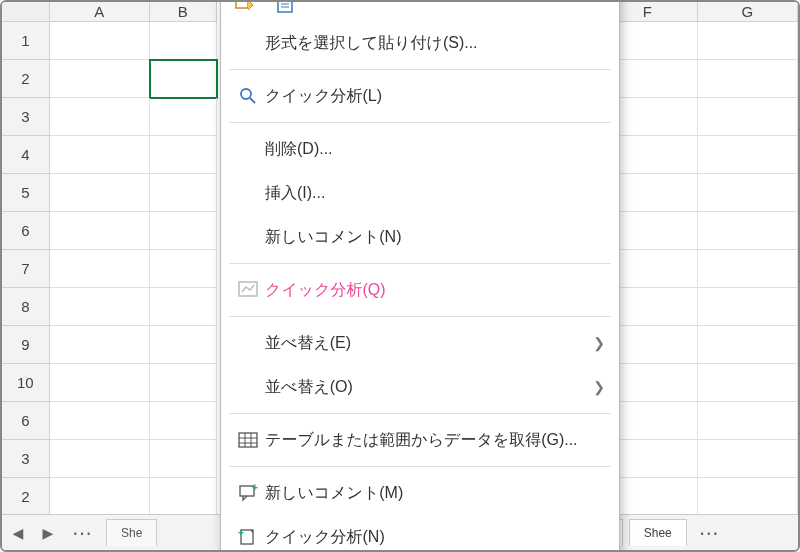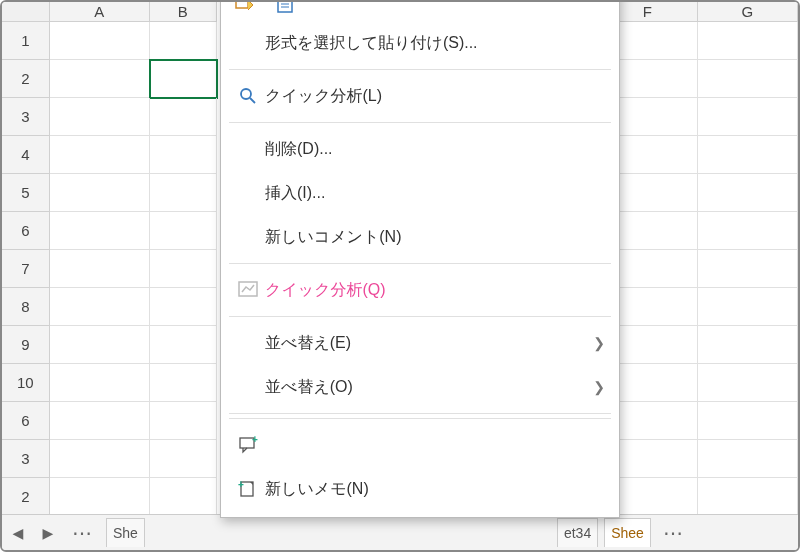--- a/index.html
+++ b/index.html
@@ -78,26 +78,26 @@
   padding: 0 4px;
   gap: 6px;
 }
 .navbtn {
   width: 24px; height: 24px;
   display:flex; align-items:center; justify-content:center;
   color: #666;
   font-size: 14px;
 }
 .tab {
-  padding: 6px 6px;
+  padding: 6px 14px;
   background: #fff;
   border: 1px solid #ccc;
   border-bottom: none;
   border-radius: 0 0 0 0;
-  font-size: 14px;
+  font-size: 12px;
   color: #2b7a3f;
 }
 .tab.inactive { color:#555; background:#f8f8f8;}
 .dots { font-size: 20px; letter-spacing: 2px; color:#666; padding:0 6px;}
 
 
 .context-menu {
   position: absolute;
   left: 218px;
   top: -12px;
@@ -262,21 +262,21 @@
     </div>
 </div>
 
 <div class="sheet-bar">
   <div class="navbtn">◀</div>
   <div class="navbtn">▶</div>
   <div class="dots">⋯</div>
   <div class="tab inactive">She</div>
   <div style="flex:0 0 400px"></div>
   <div class="tab inactive">et34</div>
-  <div class="tab" style="color:#a16207;font-weight:500">Shee</div>
+  <div class="tab" style="color:#404040;font-weight:500">Shee</div>
   <div class="dots">⋯</div>
 </div>
 
 <div class="context-menu">
   <div class="top-icons">
     <div class="icon-box">
       <svg width="24" height="20" viewBox="0 0 24 20">
           <rect x="3" y="2" width="12" height="12" fill="none" stroke="#d08b2a" stroke-width="1.5"></rect>
           <path d="M15 6 L20 11 L15 16" fill="#f2c94c" stroke="#d08b2a"></path>
         </svg>
@@ -344,36 +344,49 @@
     <div class="submenu-arrow">❯</div>
   </div>
   <div class="menu-item">
     <div class="menu-icon"></div>
     <div class="menu-label">並べ替え(O)</div>
     <div class="submenu-arrow">❯</div>
   </div>
 
   <div class="sep"></div>
 
+  <div class="menu-item">
+    <div class="menu-icon">
+      <svg width="20" height="16" viewBox="0 0 20 16">
+          <rect x="1" y="1" width="18" height="14" fill="none" stroke="#555" stroke-width="1.3"></rect>
+          <line x1="1" y1="6" x2="19" y2="6" stroke="#555"></line>
+          <line x1="1" y1="11" x2="19" y2="11" stroke="#555"></line>
+          <line x1="7" y1="1" x2="7" y2="15" stroke="#555"></line>
+          <line x1="13" y1="1" x2="13" y2="15" stroke="#555"></line>
+        </svg>
+    </div>
+    <div class="menu-label">テーブルまたは範囲からデータを取得(G)...</div>
+  </div>
 
   <div class="sep"></div>
 
   <div class="menu-item">
     <div class="menu-icon">
       <svg width="20" height="18" viewBox="0 0 20 18">
           <rect x="2" y="2" width="14" height="10" fill="none" stroke="#555" stroke-width="1.3"></rect>
           <path d="M5 12 L5 16 L9 12" fill="none" stroke="#555" stroke-width="1.3"></path>
           <text x="14" y="7" font-size="10" fill="#2a8" font-weight="bold">+</text>
         </svg>
     </div>
+    <div class="menu-label">新しいコメント(M)</div>
   </div>
   <div class="menu-item">
     <div class="menu-icon">
       <svg width="20" height="18" viewBox="0 0 20 18">
           <rect x="3" y="2" width="12" height="14" fill="none" stroke="#555" stroke-width="1.3"></rect>
           <path d="M12 2 L15 5 L15 2 Z" fill="#555"></path>
           <text x="0" y="8" font-size="10" fill="#2a8" font-weight="bold">+</text>
         </svg>
     </div>
-    <div class="menu-label">新しいメモ(N)</div>
+    <div class="menu-label">クイック分析(N)</div>
   </div>
 
 </div>
 
 </body></html>

